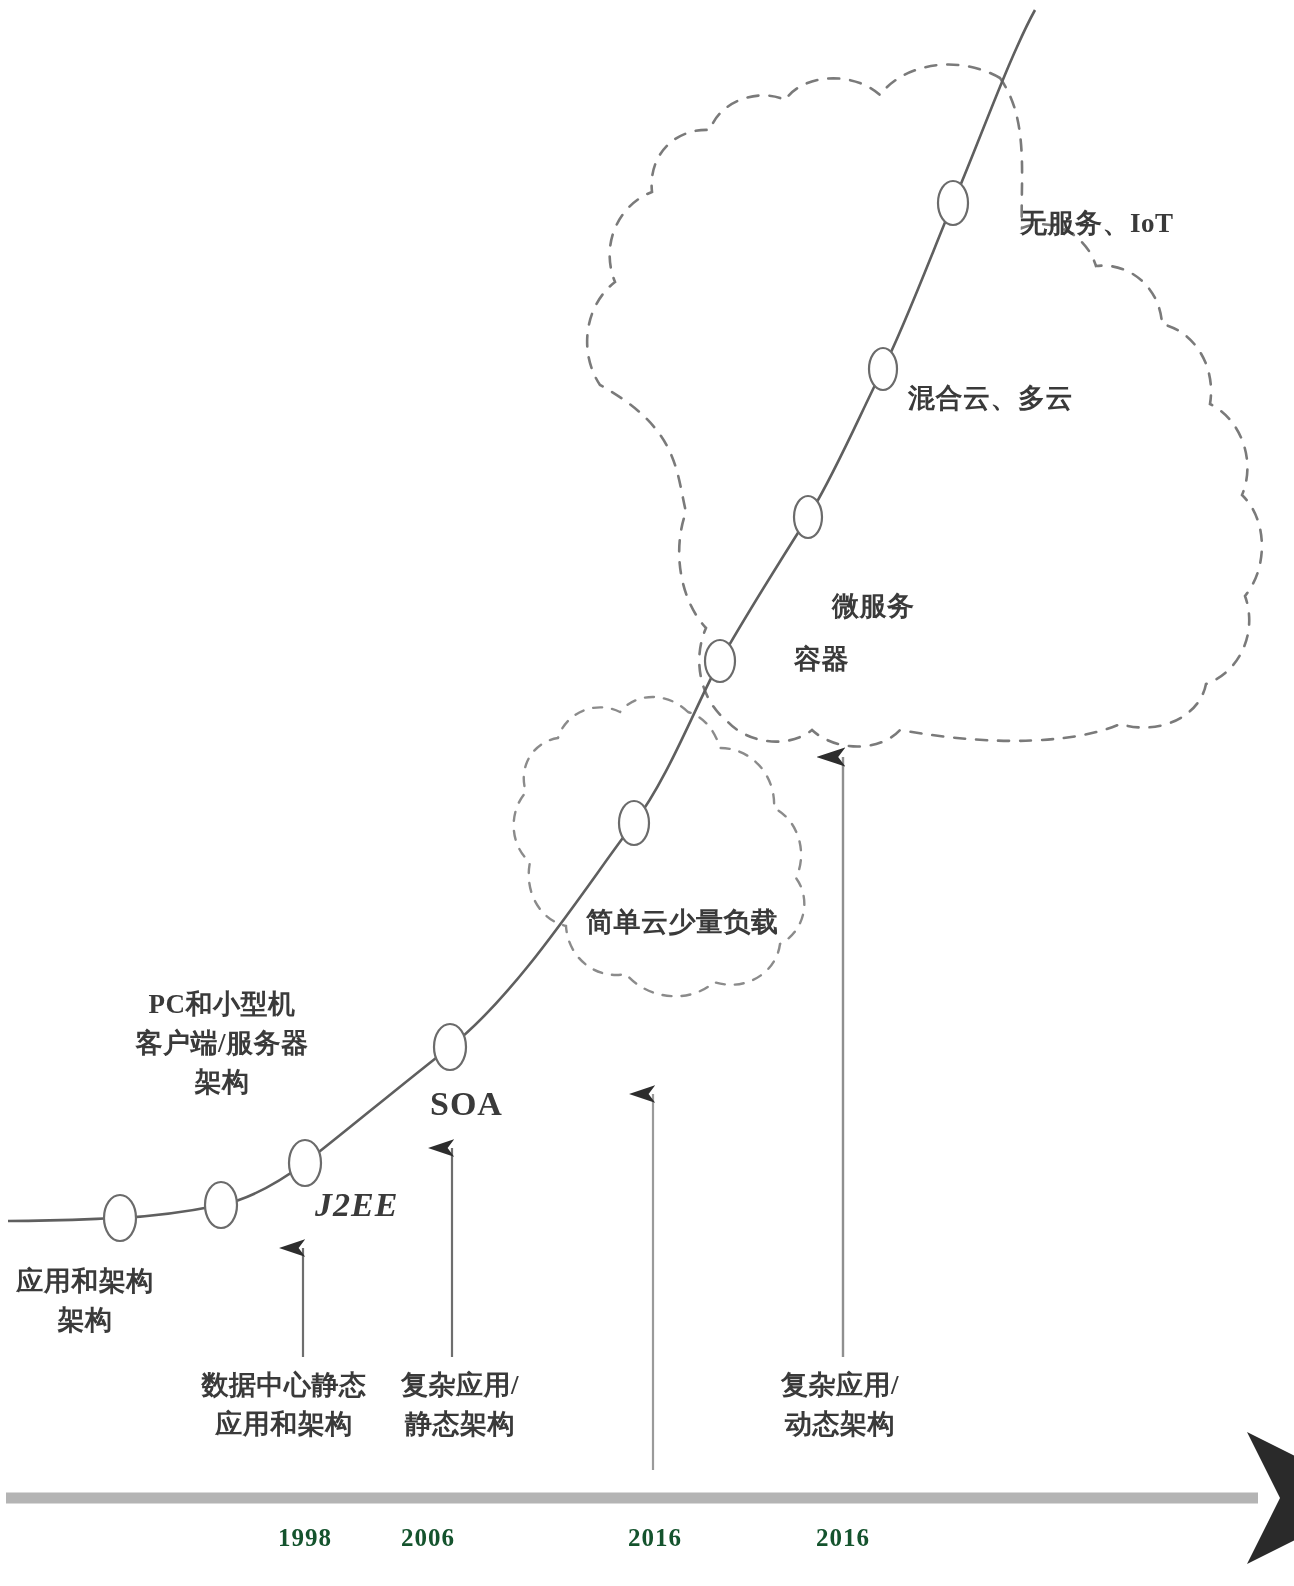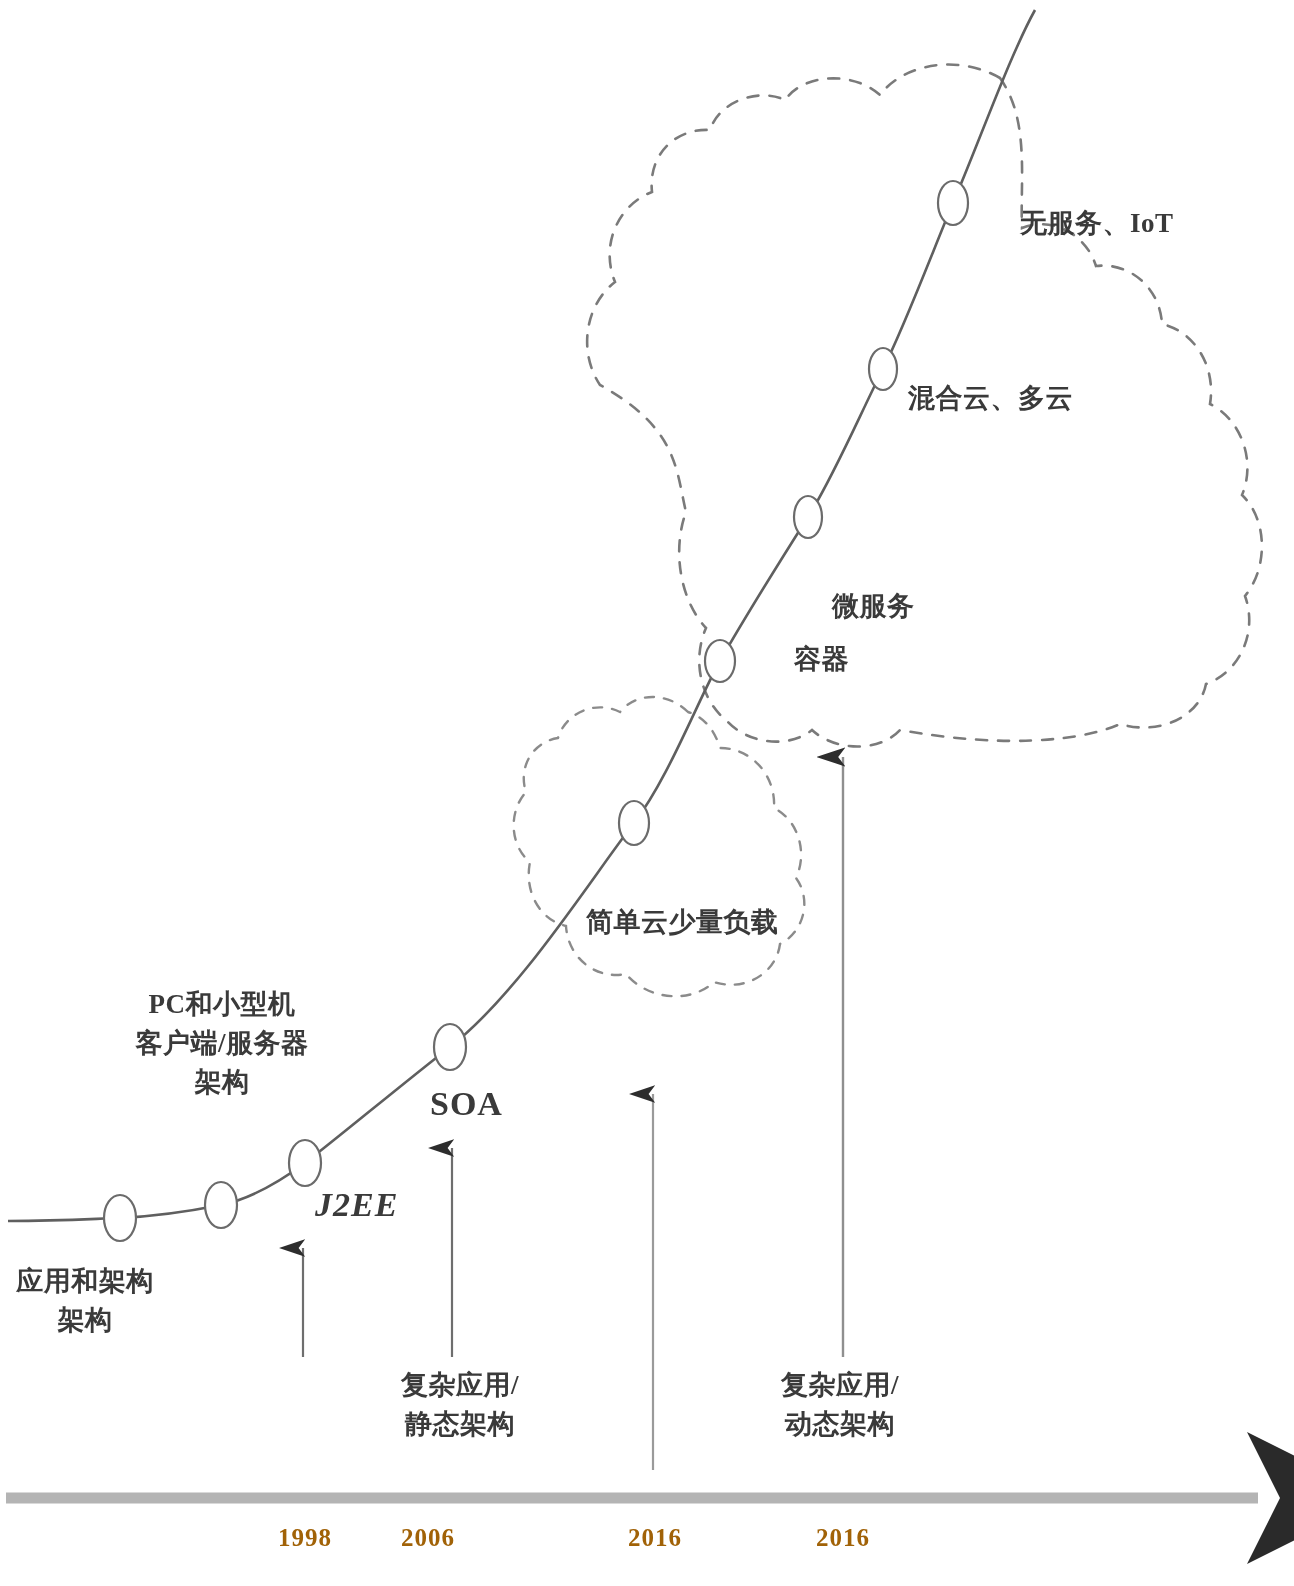--- a/index.html
+++ b/index.html
@@ -30,21 +30,21 @@
     font-family: "Liberation Serif", "DejaVu Serif", serif;
     font-weight: bold;
     white-space: pre;
     line-height: 1.45;
     letter-spacing: 0.5px;
   }
   .lbl-cn { font-size: 27px; }
   .lbl-en { font-size: 34px; letter-spacing: 1px; }
   .lbl-year {
     font-size: 25px;
-    color: #a16207;
+    color: #14532d;
     font-weight: bold;
     letter-spacing: 1px;
   }
   .ctr { text-align: center; transform: translateX(-50%); }
 </style>
 </head>
 <body>
 
 <div id="stage">
 
@@ -150,20 +150,22 @@
   <div class="lbl lbl-cn" style="left:586px; top:903px;">简单云少量负载</div>
 
   <div class="lbl lbl-cn" style="left:758px; top:640px;margin-left:36px;">容器</div>
 
   <div class="lbl lbl-cn" style="left:832px; top:539px;margin-top:48px;">微服务</div>
 
   <div class="lbl lbl-cn" style="left:908px; top:379px;">混合云、多云</div>
 
   <div class="lbl lbl-cn" style="left:1020px; top:204px;">无服务、IoT</div>
 
+  <div class="lbl lbl-cn ctr" style="left:284px; top:1366px;">数据中心静态
+应用和架构</div>
 
   <div class="lbl lbl-cn ctr" style="left:460px; top:1366px;">复杂应用/
 静态架构</div>
 
   <div class="lbl lbl-cn ctr" style="left:840px; top:1366px;">复杂应用/
 动态架构</div>
 
   <div class="lbl lbl-year ctr" style="left:305px; top:1520px;">1998</div>
 
   <div class="lbl lbl-year ctr" style="left:428px; top:1520px;">2006</div>

